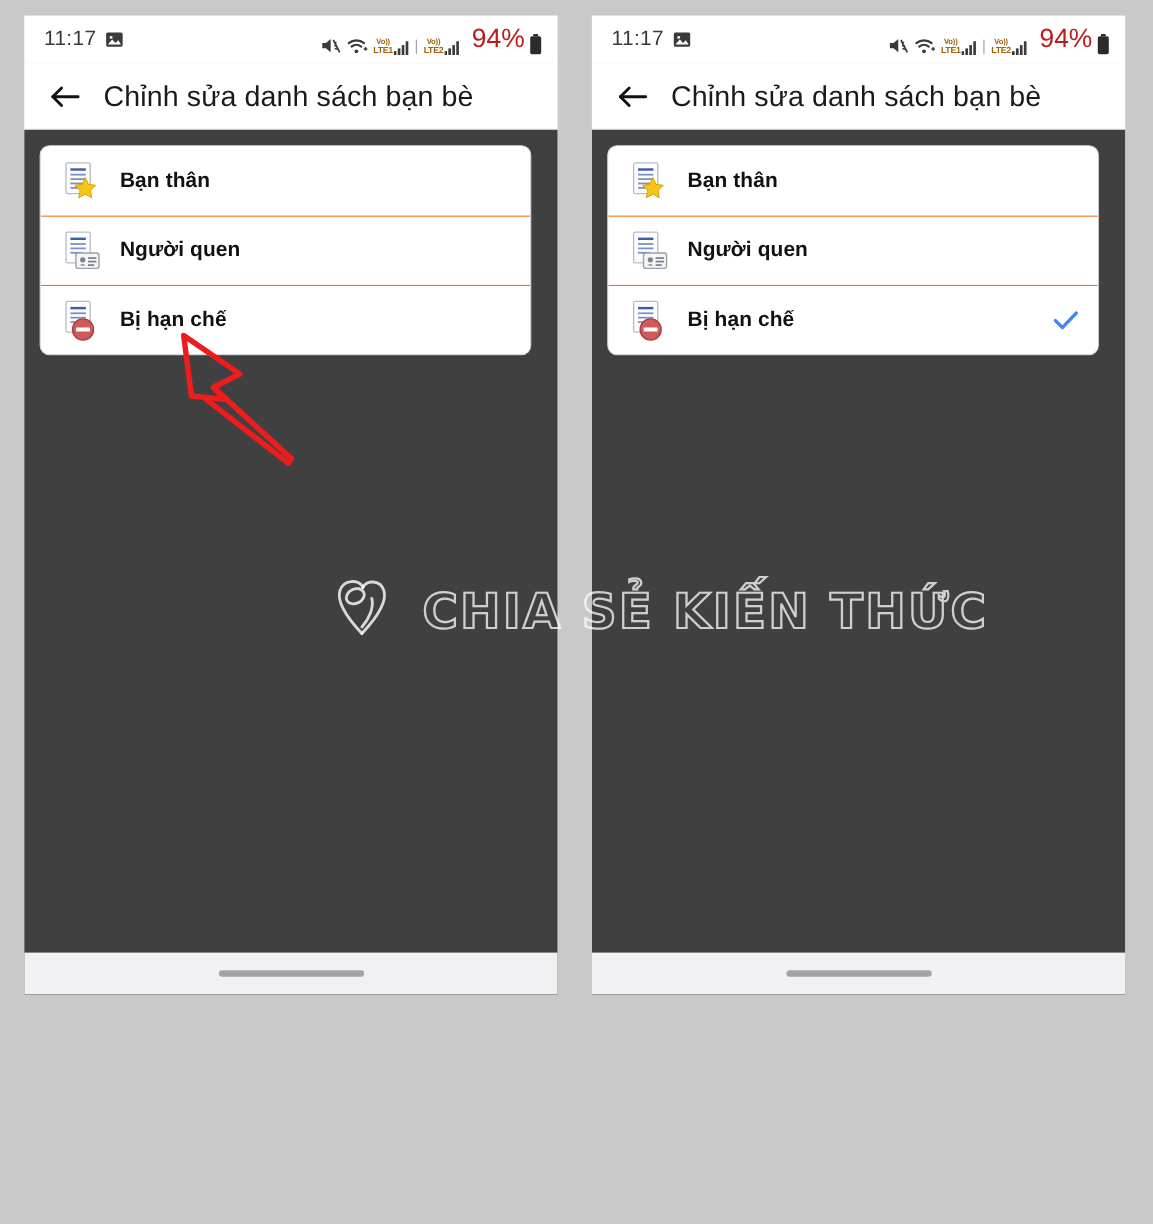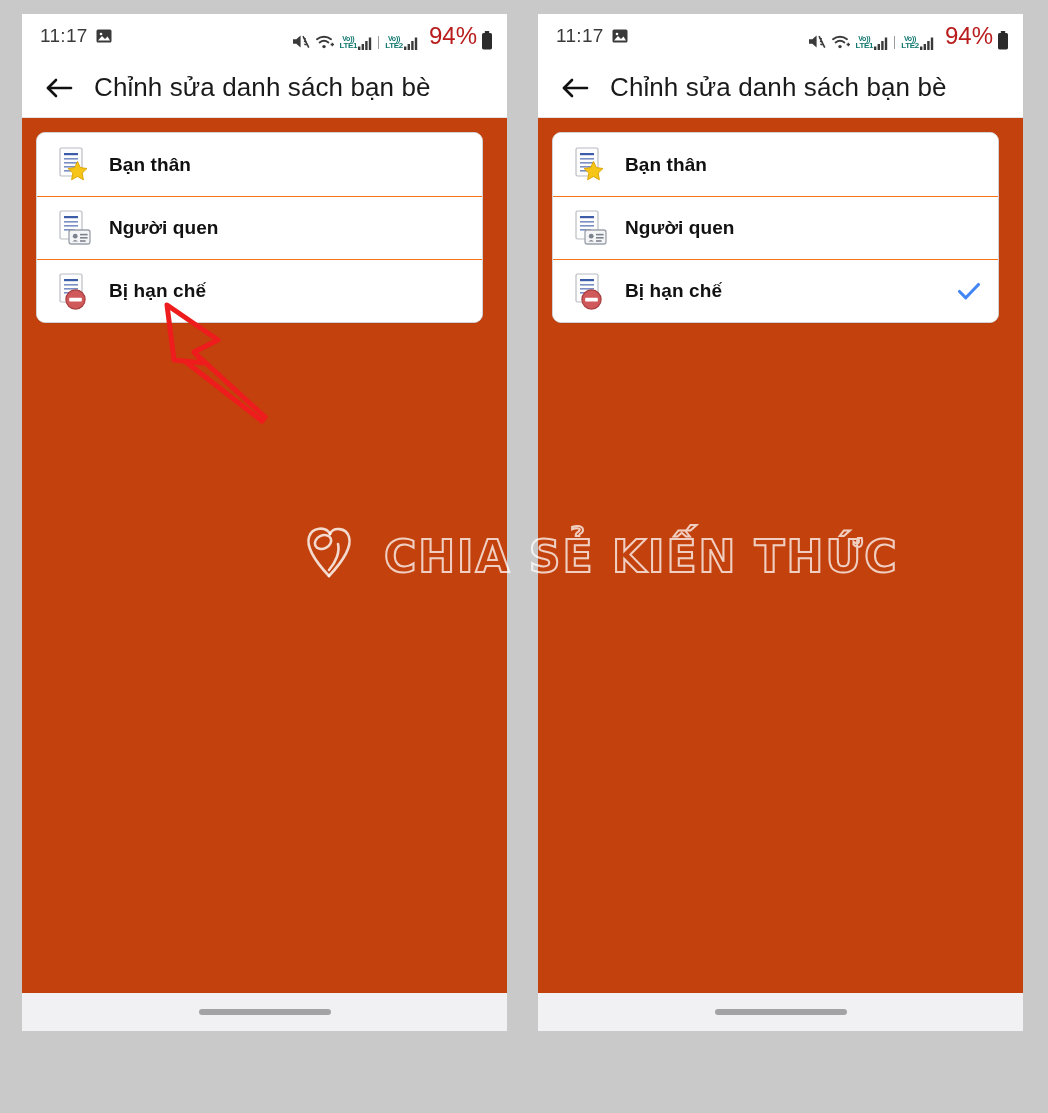--- a/index.html
+++ b/index.html
@@ -17,21 +17,21 @@
     width: 1048px;
     height: 1113px;
     background: #c9c9c9;
   }
 
   
   .phone {
     position: absolute;
     top: 14px;
     width: 485px;
-    height: 1017px;
+    height: 890px;
     background: #dcdde1;
     overflow: hidden;
   }
   .phone.left  { left: 22px; }
   .phone.right { left: 538px; }
 
   
   .statusbar {
     position: relative;
     height: 44px;
@@ -62,21 +62,21 @@
     margin-left: 7px;
   }
   .icon-svg { display: block; }
 
   
   .volte {
     display: flex;
     flex-direction: column;
     align-items: center;
     line-height: 1;
-    color: #0f766e;
+    color: #a16207;
   }
   .volte .vo { font-size: 7px; font-weight: bold; letter-spacing: -0.2px; }
   .volte .lte { font-size: 8px; font-weight: bold; letter-spacing: -0.3px; }
   .sb-group { display: flex; align-items: flex-end; gap: 1px; }
   .sep-bar {
     width: 1px; height: 13px; background: #9a9a9a; margin: 0 2px 1px 2px;
   }
 
   
   .appbar {
@@ -98,21 +98,21 @@
     color: #1a1a1a;
     margin-left: 18px;
     white-space: nowrap;
     letter-spacing: 0.1px;
   }
 
   
   .content {
     position: relative;
     height: calc(1085px - 44px - 61px);
-    background: #c2410c;
+    background: #404040;
     padding: 14px 24px 0 14px;
   }
 
   .card {
     background: #ffffff;
     border-radius: 9px;
     border: 1px solid #d2d3d7;
     overflow: hidden;
     box-shadow: 0 1px 1px rgba(0,0,0,0.03);
   }

